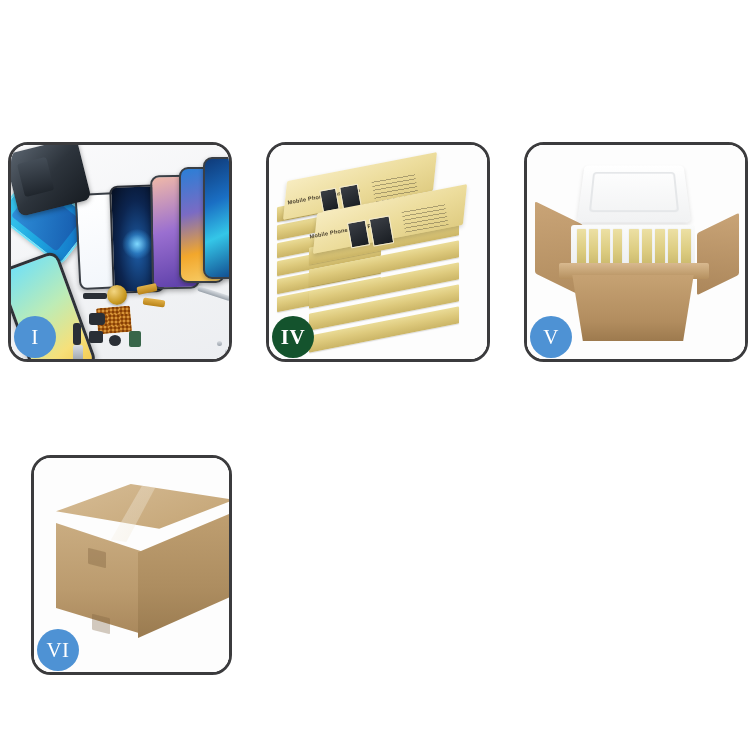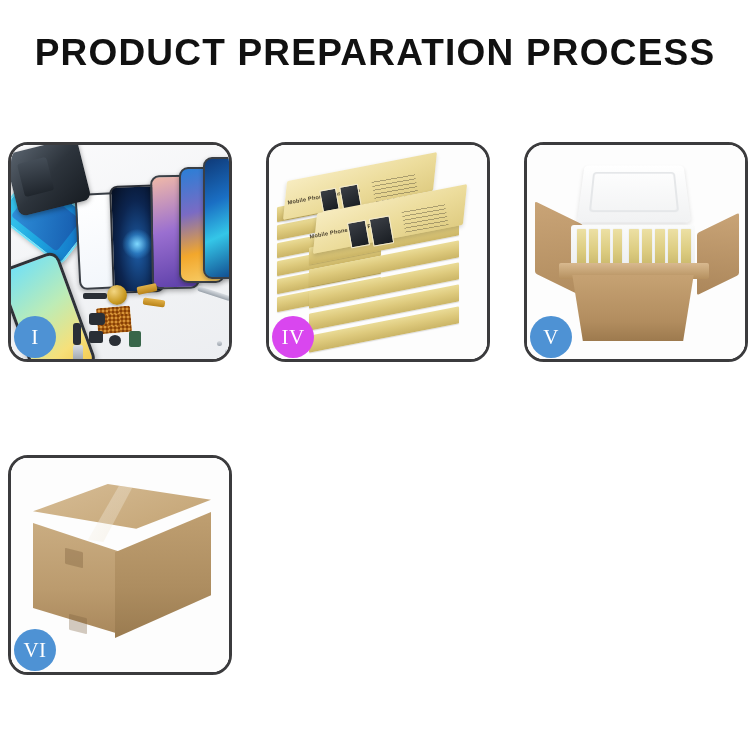--- a/index.html
+++ b/index.html
@@ -426,21 +426,20 @@
   .c6-sealB{
     position:absolute; left:58px; top:158px; width:18px; height:16px;
     background:rgba(120,92,58,.32); border-radius:1px;
     transform:skewY(14deg);
   }
 </style>
 </head>
 <body style="background: rgb(255, 255, 255);">
 
 <div class="header">
-  <h1 class="page-title" style="color: rgb(17, 17, 17);">PRODUCT PREPARATION PROCESS</h1>
 </div>
 
 <div class="grid">
 
   <div class="panel" style="border-color: rgb(59, 59, 61);">
     <div class="panel-inner">
       <div class="stage">
         <div class="p1-bg"></div>
 
         <div class="phone ph-teal"></div>
@@ -498,21 +497,21 @@
         <div class="chip-img" style="left:72px;top:40px;width:17px;height:22px;"></div>
         <div class="spec-lines" style="left:104px;top:32px;"></div>
 
         <div class="stack-top2"></div>
         <div class="lbl" style="left:40px;top:82px;">Mobile Phone Spare Parts</div>
         <div class="chip-img" style="left:80px;top:76px;width:17px;height:24px;"></div>
         <div class="chip-img" style="left:102px;top:72px;width:19px;height:26px;"></div>
         <div class="spec-lines" style="left:134px;top:62px;"></div>
       </div>
     </div>
-    <div class="badge" style="background: #d946ef;">IV</div>
+    <div class="badge" style="background: #14532d; font-weight: bold;">IV</div>
   </div>
 
   <div class="panel" style="border-color: rgb(59, 59, 61);">
     <div class="panel-inner">
       <div class="stage">
         <div class="p5-bg"></div>
         <div class="carton-flapL"></div>
         <div class="carton-flapR"></div>
         <div class="foam-lid"></div>
         <div class="foam-inner">
@@ -526,21 +525,21 @@
           <div class="v-slab" style="left:97px;top:4px;width:10px;height:38px;"></div>
           <div class="v-slab" style="left:110px;top:4px;width:10px;height:38px;"></div>
         </div>
         <div class="carton-rim"></div>
         <div class="carton-body"></div>
       </div>
     </div>
     <div class="badge" style="background: rgb(78, 146, 212);">V</div>
   </div>
 
-  <div class="panel" style="border-color: rgb(59, 59, 61);">
+  <div class="panel" style="border-color: rgb(59, 59, 61); margin-left: 23px;">
     <div class="panel-inner">
       <div class="stage">
         <div class="p6-bg"></div>
         <div class="c6-top"></div>
         <div class="c6-left"></div>
         <div class="c6-right"></div>
         <div class="c6-tape"></div>
         <div class="c6-sealL"></div>
         <div class="c6-sealB"></div>
       </div>

